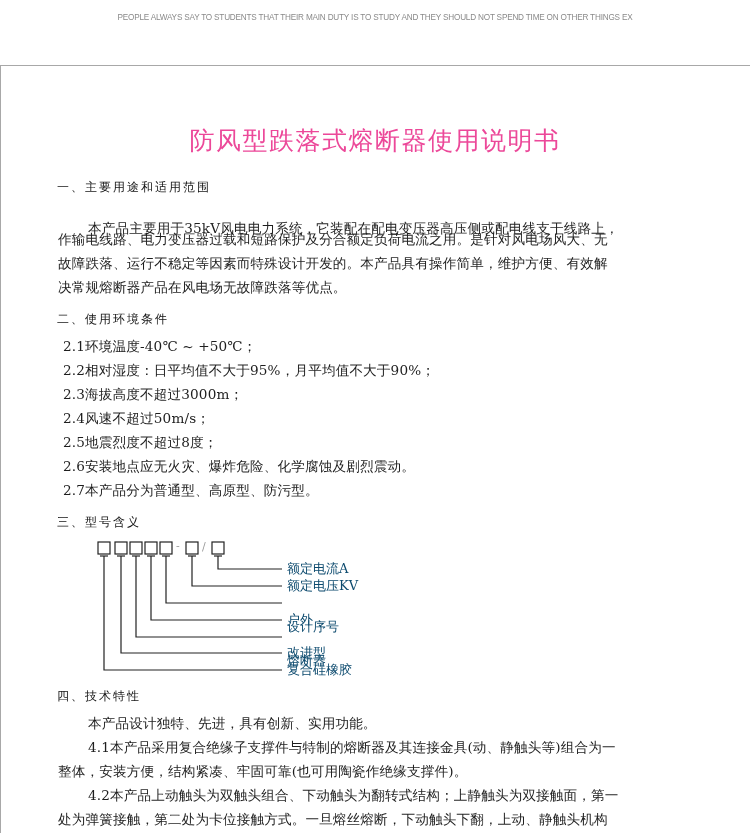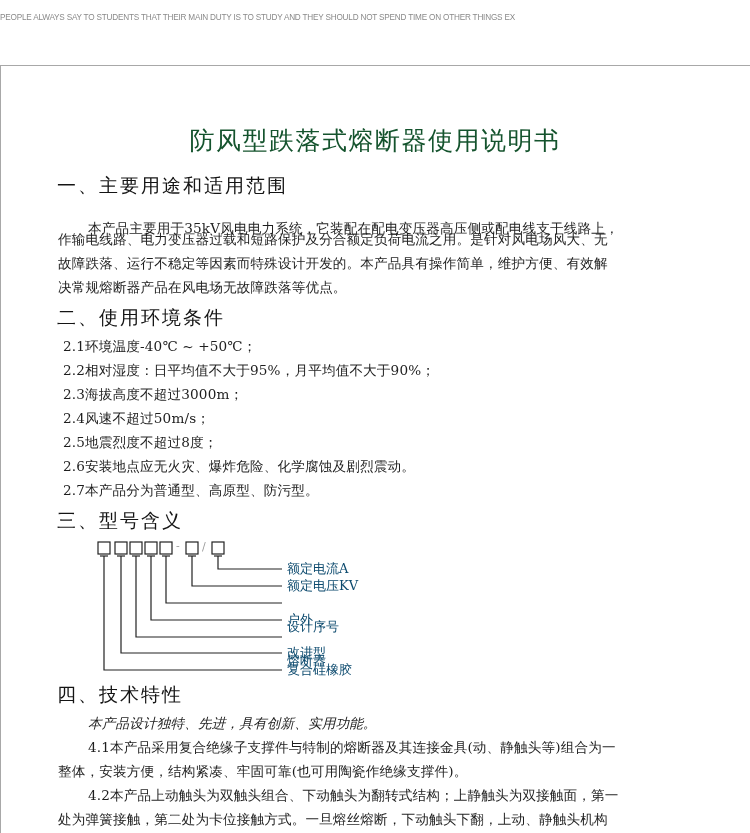--- a/index.html
+++ b/index.html
@@ -2,37 +2,37 @@
 <html><head>
 <meta charset="utf-8">
 <style>
   html, body { margin: 0; padding: 0; }
   body {
     width: 750px; height: 833px; overflow: hidden; background: #ffffff;
     position: relative; color: #1a1a1a;
     font-family: "DejaVu Serif", "Liberation Serif", serif;
   }
   .tagline {
-    position: absolute; left: 0; top: 12px; width: 750px; text-align: left;
+    position: absolute; left: 0; top: 12px; width: 750px; text-align: center;
     font-family: "Liberation Sans", "DejaVu Sans", sans-serif; font-size: 8.2px;
     color: #8a8a8a; letter-spacing: -0.2px; line-height: 12px;
   }
   .tagline .l { display: block; white-space: nowrap; }
   .frame {
     position: absolute; left: 0; top: 65px; width: 760px; height: 800px;
     border-top: 1px solid #a8a8a8; border-left: 1px solid #a8a8a8;
   }
   .title {
     position: absolute; left: 0; width: 750px; top: 124px; text-align: center;
     font-family: "DejaVu Sans", sans-serif; font-size: 25px; letter-spacing: 1.5px;
-    color: #14532d; line-height: 34px;
+    color: #ec4899; line-height: 34px;
   }
   .h2 {
-    position: absolute; left: 57px; font-family: Liberation Mono, monospace;
-    font-size: 19px; letter-spacing: 2px; color: #141414; line-height: 24px; white-space: nowrap;
+    position: absolute; left: 57px; font-family: Liberation Serif, serif;
+    font-size: 12px; letter-spacing: 2px; color: #141414; line-height: 24px; white-space: nowrap;
   }
   .p {
     position: absolute; left: 58px; font-size: 13.6px; line-height: 24px;
     color: #1e1e1e; white-space: nowrap; letter-spacing: 0.15px;
   }
   .ind { left: 88px; }
   .li { left: 63px; }
   .faded { color: #9a9a9a; }
   .diag { position: absolute; left: 0; top: 0; width: 750px; height: 833px; pointer-events: none; }
   .diag svg { position: absolute; left: 0; top: 0; }
@@ -102,17 +102,17 @@
 
 <div class="dlabel" style="top:561px;">额定电流A</div>
 <div class="dlabel" style="top:578px;">额定电压KV</div>
 <div class="dlabel" style="top:595px;margin-top:24px;">设计序号</div>
 <div class="dlabel" style="top:612px;">户外</div>
 <div class="dlabel" style="top:629px;margin-top:24px;">熔断器</div>
 <div class="dlabel" style="top:645px;">改进型</div>
 <div class="dlabel" style="top:662px;">复合硅橡胶</div>
 
 <div class="h2" style="top:684px;">四、技术特性</div>
-<div class="p ind" style="top:711px;font-style:italic;">本产品设计独特、先进，具有创新、实用功能。</div>
+<div class="p ind" style="top:711px;">本产品设计独特、先进，具有创新、实用功能。</div>
 <div class="p ind" style="top:735px;">4.1本产品采用复合绝缘子支撑件与特制的熔断器及其连接金具(动、静触头等)组合为一</div>
 <div class="p" style="top:759px;">整体，安装方便，结构紧凑、牢固可靠(也可用陶瓷作绝缘支撑件)。</div>
 <div class="p ind" style="top:783px;">4.2本产品上动触头为双触头组合、下动触头为翻转式结构；上静触头为双接触面，第一</div>
 <div class="p" style="top:807px;">处为弹簧接触，第二处为卡位接触方式。一旦熔丝熔断，下动触头下翻，上动、静触头机构</div>
 
 </body></html>

